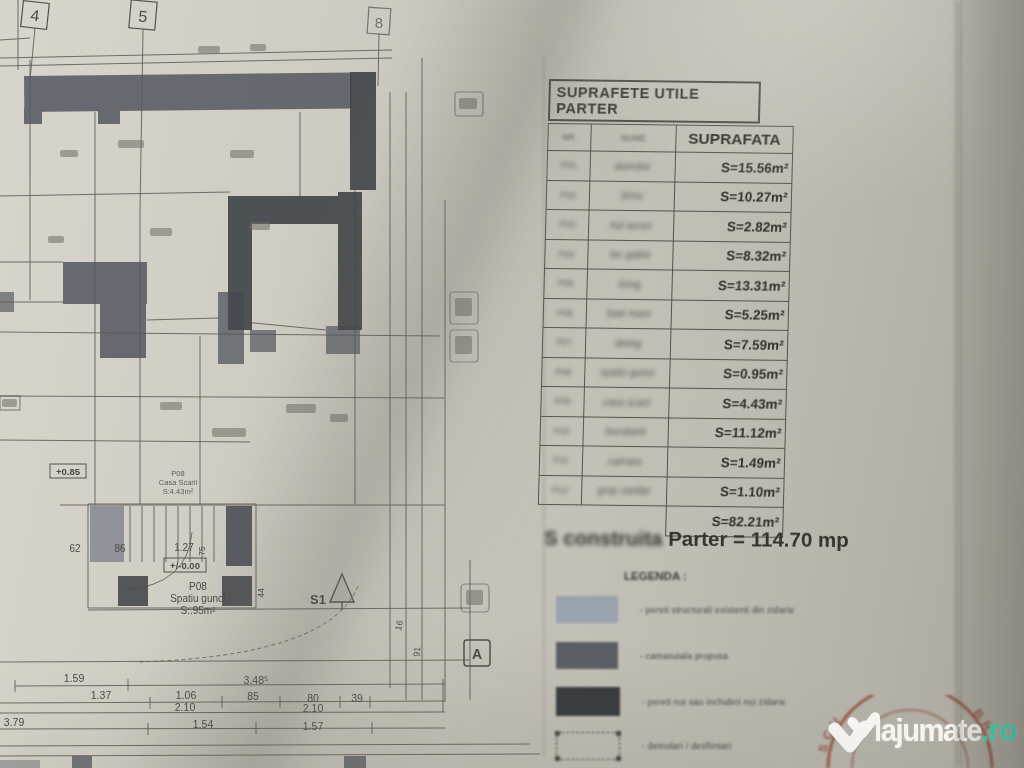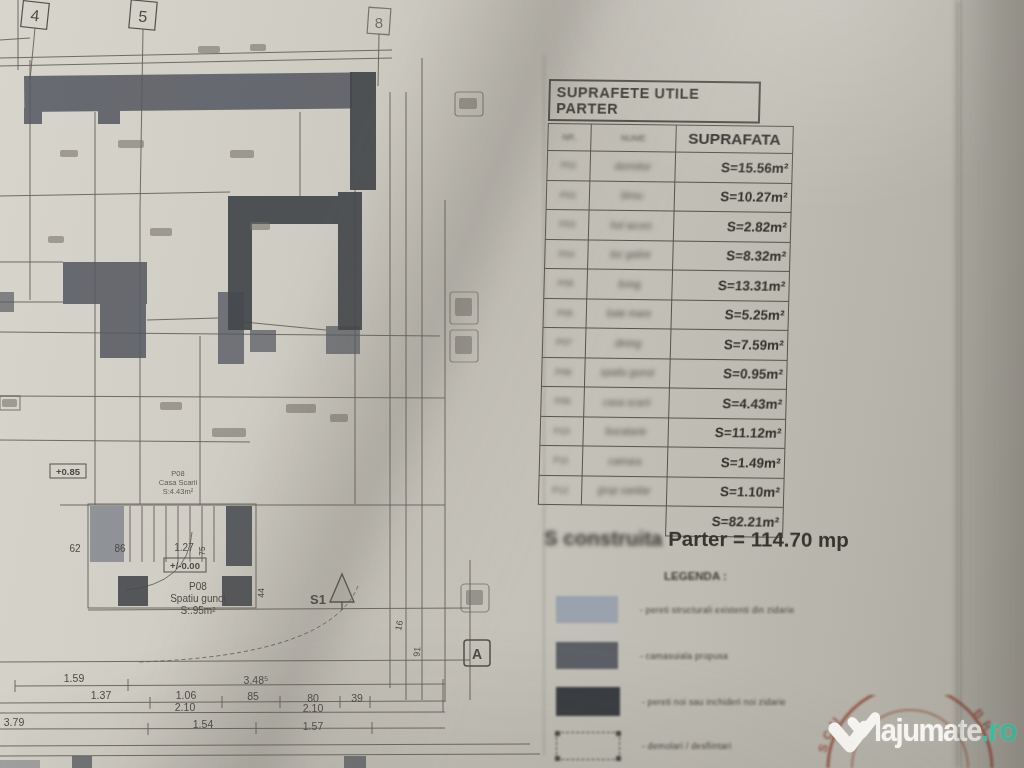--- a/index.html
+++ b/index.html
@@ -41,21 +41,21 @@
   tr.hdr td.c-nr,tr.hdr td.c-name{filter:blur(1.8px);font-size:8.5px;font-style:normal;}
   tr.total td{border:none;}
   tr.total td.c-area{border:1.6px solid #55524b;}
 
   #summary{position:absolute;left:544px;top:527px;font-size:20.5px;font-weight:bold;
     color:#36342f;transform:rotate(0.4deg);white-space:nowrap;}
   #summary .sm-pre{filter:blur(1.9px);}
   #summary .sm-rest{filter:blur(0.5px);}
 
   #legend{position:absolute;left:556px;top:570px;width:330px;color:#3e3c36;}
-  .lg-title{margin-left:108px;font-size:11.5px;font-weight:bold;filter:blur(0.9px);}
+  .lg-title{margin-left:68px;font-size:11.5px;font-weight:bold;filter:blur(0.9px);}
   .lg-item{position:absolute;left:0;display:flex;align-items:center;}
   .lg-sw{width:62px;height:27px;filter:blur(1px);}
   .lg-sw.sw3{border:1.5px solid #3a3d41;}
   .lg-sw.sw4{height:26px;background:transparent;border:1.6px dashed #4c4a43;position:relative;}
   .lg-sw.sw4 i{position:absolute;width:5px;height:5px;background:#4c4a43;display:block;}
   .lg-lab{margin-left:22px;font-size:8.6px;letter-spacing:0.3px;filter:blur(1px);color:#44423c;}
 
   #stamp{position:absolute;left:800px;top:695px;filter:blur(1.1px);opacity:0.85;}
   #wm{position:absolute;left:828px;top:700px;width:196px;height:68px;}
   #wm-text{position:absolute;left:46px;top:13px;font-size:31px;font-weight:bold;

